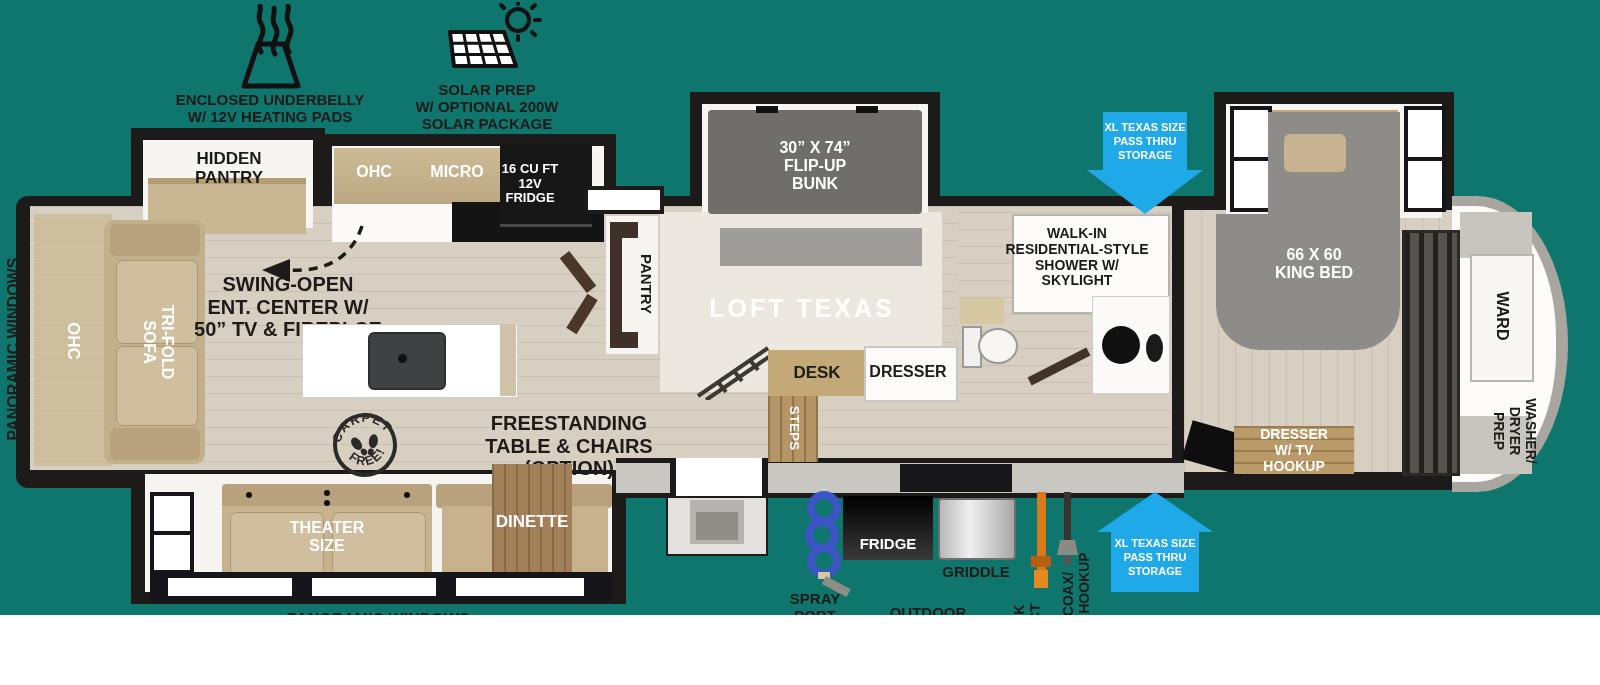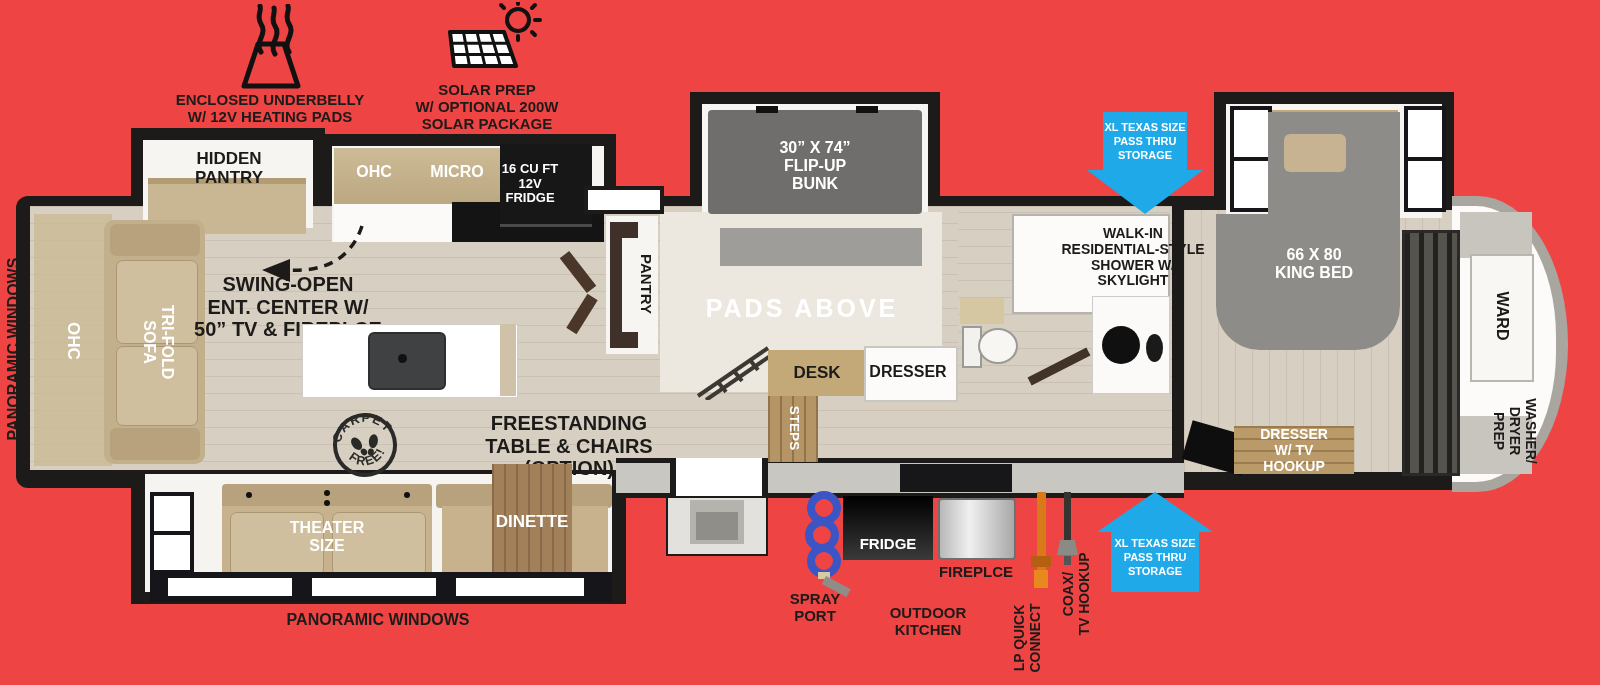--- a/index.html
+++ b/index.html
@@ -1,16 +1,16 @@
 <!DOCTYPE html>
 <html><head>
 <meta charset="utf-8">
 <style>
   html,body{margin:0;padding:0;background:#fff}
-  #plan{position:relative;width:1600px;height:685px;background:#ef4444;overflow:hidden;
+  #plan{position:relative;width:1600px;height:615px;background:#0f766e;overflow:hidden;
         font-family:"Liberation Sans",sans-serif}
   .abs{position:absolute}
   .wall{position:absolute;background:#1d1b19}
   .lbl{position:absolute;transform:translate(-50%,-50%);font-weight:700;white-space:pre-line;
        text-align:center;line-height:1.13;color:#1d1b19;font-family:"Liberation Sans",sans-serif}
   .v90{transform:translate(-50%,-50%) rotate(90deg)}
   .v270{transform:translate(-50%,-50%) rotate(-90deg)}
   .w{color:#fff}
   .floor-h{background-color:#d7cfc1;background-image:repeating-linear-gradient(180deg,rgba(110,95,70,.13) 0 1px,rgba(0,0,0,0) 1px 17px)}
   .floor-v{background-color:#d7cfc1;background-image:repeating-linear-gradient(90deg,rgba(110,95,70,.13) 0 1px,rgba(0,0,0,0) 1px 17px)}
@@ -203,38 +203,38 @@
   <div class="lbl w v90" style="left:794px;top:428px;font-size:13.5px">STEPS</div>
 
   <div class="abs" style="left:708px;top:110px;width:214px;height:104px;background:#6f6e6c;border-radius:4px"></div>
   <div class="abs" style="left:756px;top:106px;width:22px;height:7px;background:#111"></div>
   <div class="abs" style="left:856px;top:106px;width:22px;height:7px;background:#111"></div>
   <div class="lbl w" style="left:815px;top:166px;font-size:16px">30” X 74”
 FLIP-UP
 BUNK</div>
 
   <div class="abs" style="left:720px;top:228px;width:202px;height:38px;background:#9f9d99"></div>
-  <div class="lbl w" style="left:802px;top:308px;font-size:25px;letter-spacing:3px">PADS ABOVE</div>
+  <div class="lbl w" style="left:802px;top:308px;font-size:25px;letter-spacing:3px">LOFT TEXAS</div>
 
   <svg class="abs" style="left:690px;top:340px;width:100px;height:60px" viewBox="0 0 100 60">
     <g stroke="#3c3933" stroke-width="4">
       <line x1="8" y1="56" x2="78" y2="8"></line>
         <line x1="16" y1="60" x2="86" y2="12"></line>
       <line x1="28" y1="42" x2="36" y2="52"></line>
         <line x1="44" y1="31" x2="52" y2="41"></line>
         <line x1="60" y1="20" x2="68" y2="30"></line>
     </g>
   </svg>
   <div class="abs" style="left:768px;top:350px;width:98px;height:46px;background:#c3a977"></div>
   <div class="lbl" style="left:817px;top:373px;font-size:17px">DESK</div>
   <div class="abs" style="left:864px;top:346px;width:90px;height:52px;background:#fcfbf9;border:2px solid #c9c7c2"></div>
   <div class="lbl" style="left:908px;top:372px;font-size:16px">DRESSER</div>
 
   <div class="abs" style="left:1012px;top:214px;width:158px;height:100px;background:#fcfbf9;border:2px solid #b5b3ae;box-sizing:border-box"></div>
-  <div class="lbl" style="left:1133px;top:258px;font-size:14px">WALK-IN
+  <div class="lbl" style="left:1077px;top:258px;font-size:14px">WALK-IN
 RESIDENTIAL-STYLE
 SHOWER W/
 SKYLIGHT</div>
   <div class="abs" style="left:960px;top:298px;width:44px;height:26px;background:#d5c7a2"></div>
   <div class="abs" style="left:962px;top:326px;width:16px;height:38px;background:#f2f1ee;border:2px solid #9a9a96"></div>
   <div class="abs" style="left:978px;top:328px;width:36px;height:32px;background:#f7f6f3;border:2px solid #9a9a96;border-radius:50%"></div>
   <div class="abs" style="left:1092px;top:296px;width:76px;height:96px;background:#fbfaf8;border:1px solid #ccc"></div>
   <div class="abs" style="left:1102px;top:326px;width:38px;height:38px;background:#101010;border-radius:50%"></div>
   <div class="abs" style="left:1146px;top:334px;width:17px;height:28px;background:#1a1a1a;border-radius:50%"></div>
   <div class="abs" style="left:1026px;top:362px;width:66px;height:9px;background:#42332a;transform:rotate(-27deg)"></div>
@@ -248,21 +248,21 @@
   <div class="abs" style="left:1252px;top:110px;width:146px;height:18px;background:#c2a87c"></div>
   <div class="win" style="left:1230px;top:106px;width:34px;height:98px">
       <div class="winbar"></div>
     </div>
   <div class="win" style="left:1404px;top:106px;width:34px;height:98px">
       <div class="winbar"></div>
     </div>
   <div class="abs" style="left:1268px;top:112px;width:132px;height:106px;background:#8e8c88"></div>
   <div class="abs" style="left:1216px;top:214px;width:184px;height:136px;background:#8e8c88;border-radius:0 0 44px 44px"></div>
   <div class="abs" style="left:1284px;top:134px;width:62px;height:38px;background:#c7b292;border-radius:6px"></div>
-  <div class="lbl w" style="left:1314px;top:264px;font-size:16px">66 X 80
+  <div class="lbl w" style="left:1314px;top:264px;font-size:16px">66 X 60
 KING BED</div>
 
   <div class="abs" style="left:1186px;top:428px;width:62px;height:40px;background:#0e0e0e;transform:rotate(16deg)"></div>
   <div class="abs" style="left:1234px;top:426px;width:120px;height:48px;background-color:#b99a68;background-image:repeating-linear-gradient(180deg,rgba(80,55,25,.3) 0 2px,rgba(0,0,0,0) 2px 12px)"></div>
   <div class="lbl w" style="left:1294px;top:451px;font-size:14px">DRESSER
 W/ TV
 HOOKUP</div>
 
   <div class="abs" style="left:1402px;top:230px;width:58px;height:246px;background-color:#55534d;background-image:repeating-linear-gradient(90deg,#23221f 0 5px,rgba(0,0,0,0) 5px 14px);border:3px solid #2a2927;box-sizing:border-box"></div>
 
@@ -278,21 +278,21 @@
     </g>
     <rect x="24" y="82" width="12" height="7" fill="#d9c9a0"></rect>
     <rect x="32" y="86" width="28" height="9" fill="#8f8d88" transform="rotate(28 32 86)"></rect>
   </svg>
   <div class="lbl" style="left:815px;top:608px;font-size:15px">SPRAY
 PORT</div>
 
   <div class="abs" style="left:843px;top:496px;width:90px;height:64px;background:linear-gradient(180deg,#000,#3a3a3a)"></div>
   <div class="lbl w" style="left:888px;top:544px;font-size:15px">FRIDGE</div>
   <div class="abs" style="left:938px;top:498px;width:78px;height:62px;background:linear-gradient(90deg,#b8b8b8,#f0f0f0 40%,#a8a8a8);border:2px solid #6f6f6f;border-radius:4px;box-sizing:border-box"></div>
-  <div class="lbl" style="left:976px;top:572px;font-size:15px">FIREPLCE</div>
+  <div class="lbl" style="left:976px;top:572px;font-size:15px">GRIDDLE</div>
   <div class="lbl" style="left:928px;top:622px;font-size:15px">OUTDOOR
 KITCHEN</div>
 
   <div class="abs" style="left:1037px;top:492px;width:9px;height:96px;background:#d97a1a"></div>
   <div class="abs" style="left:1031px;top:556px;width:20px;height:11px;background:#b55f10"></div>
   <div class="abs" style="left:1034px;top:570px;width:14px;height:18px;background:#e8891f"></div>
   <div class="lbl v270" style="left:1028px;top:638px;font-size:14px">LP QUICK
 CONNECT</div>
 
   <div class="abs" style="left:1064px;top:492px;width:7px;height:50px;background:#37342f"></div>

